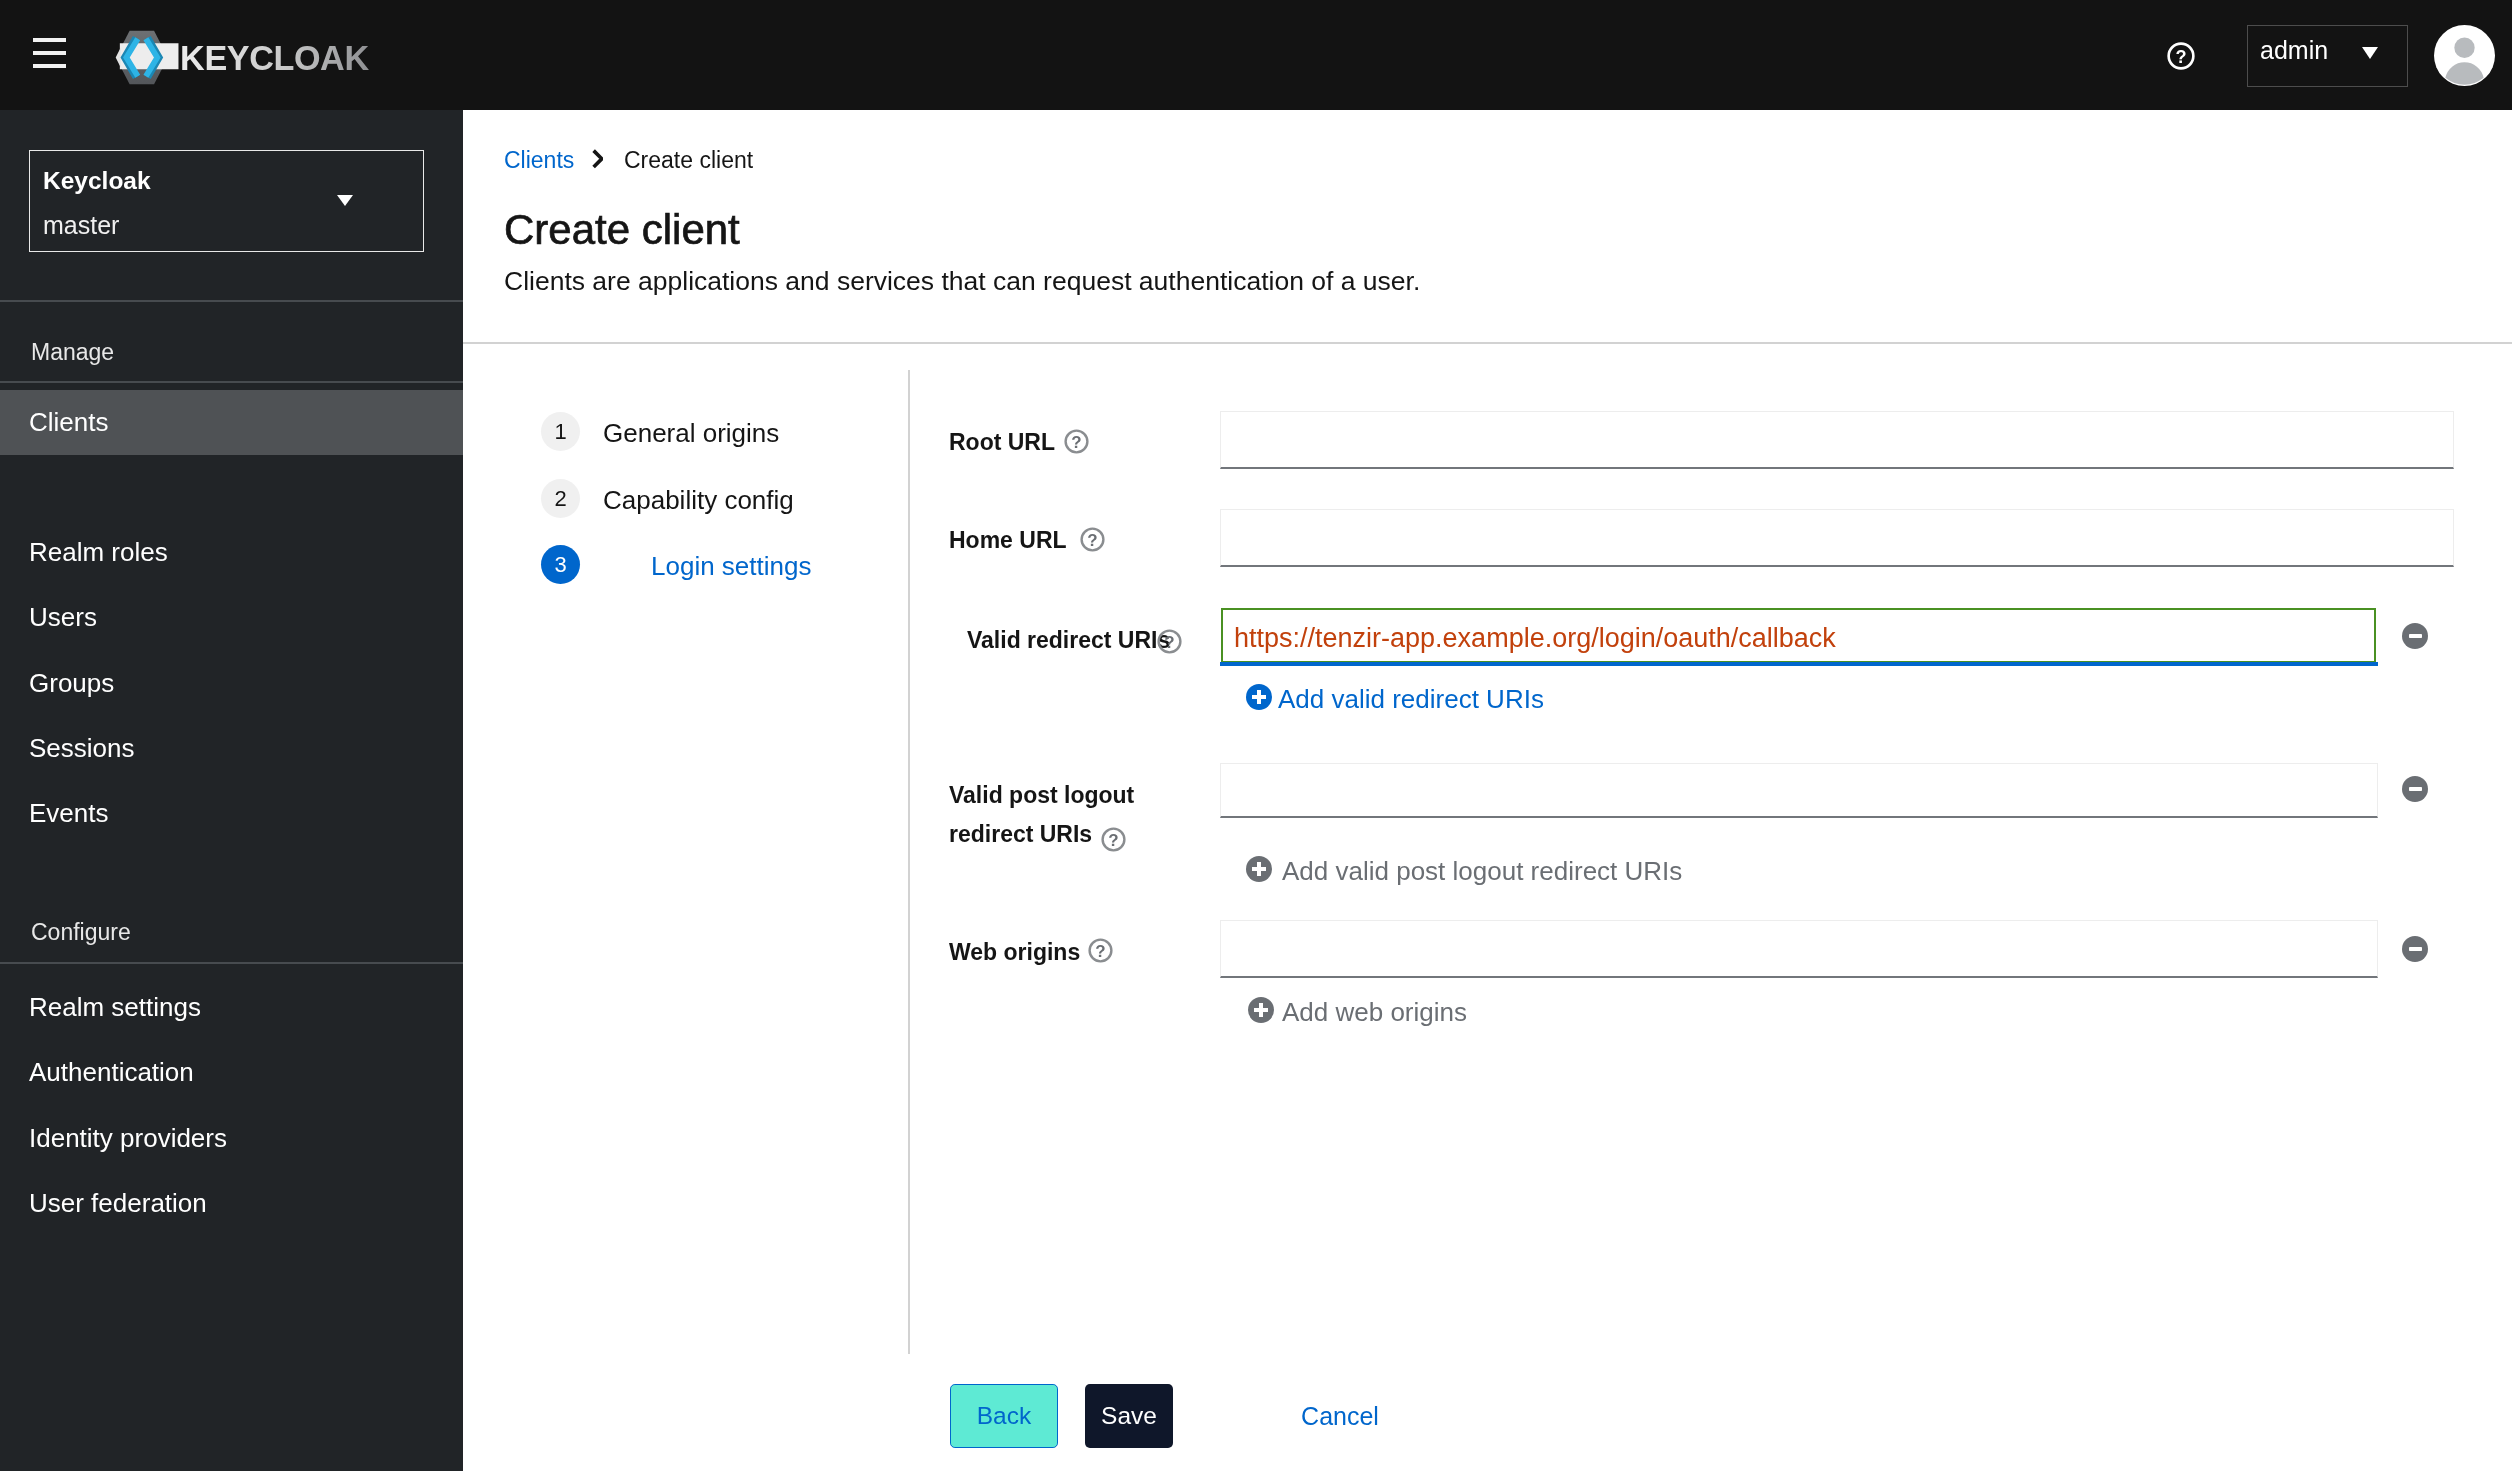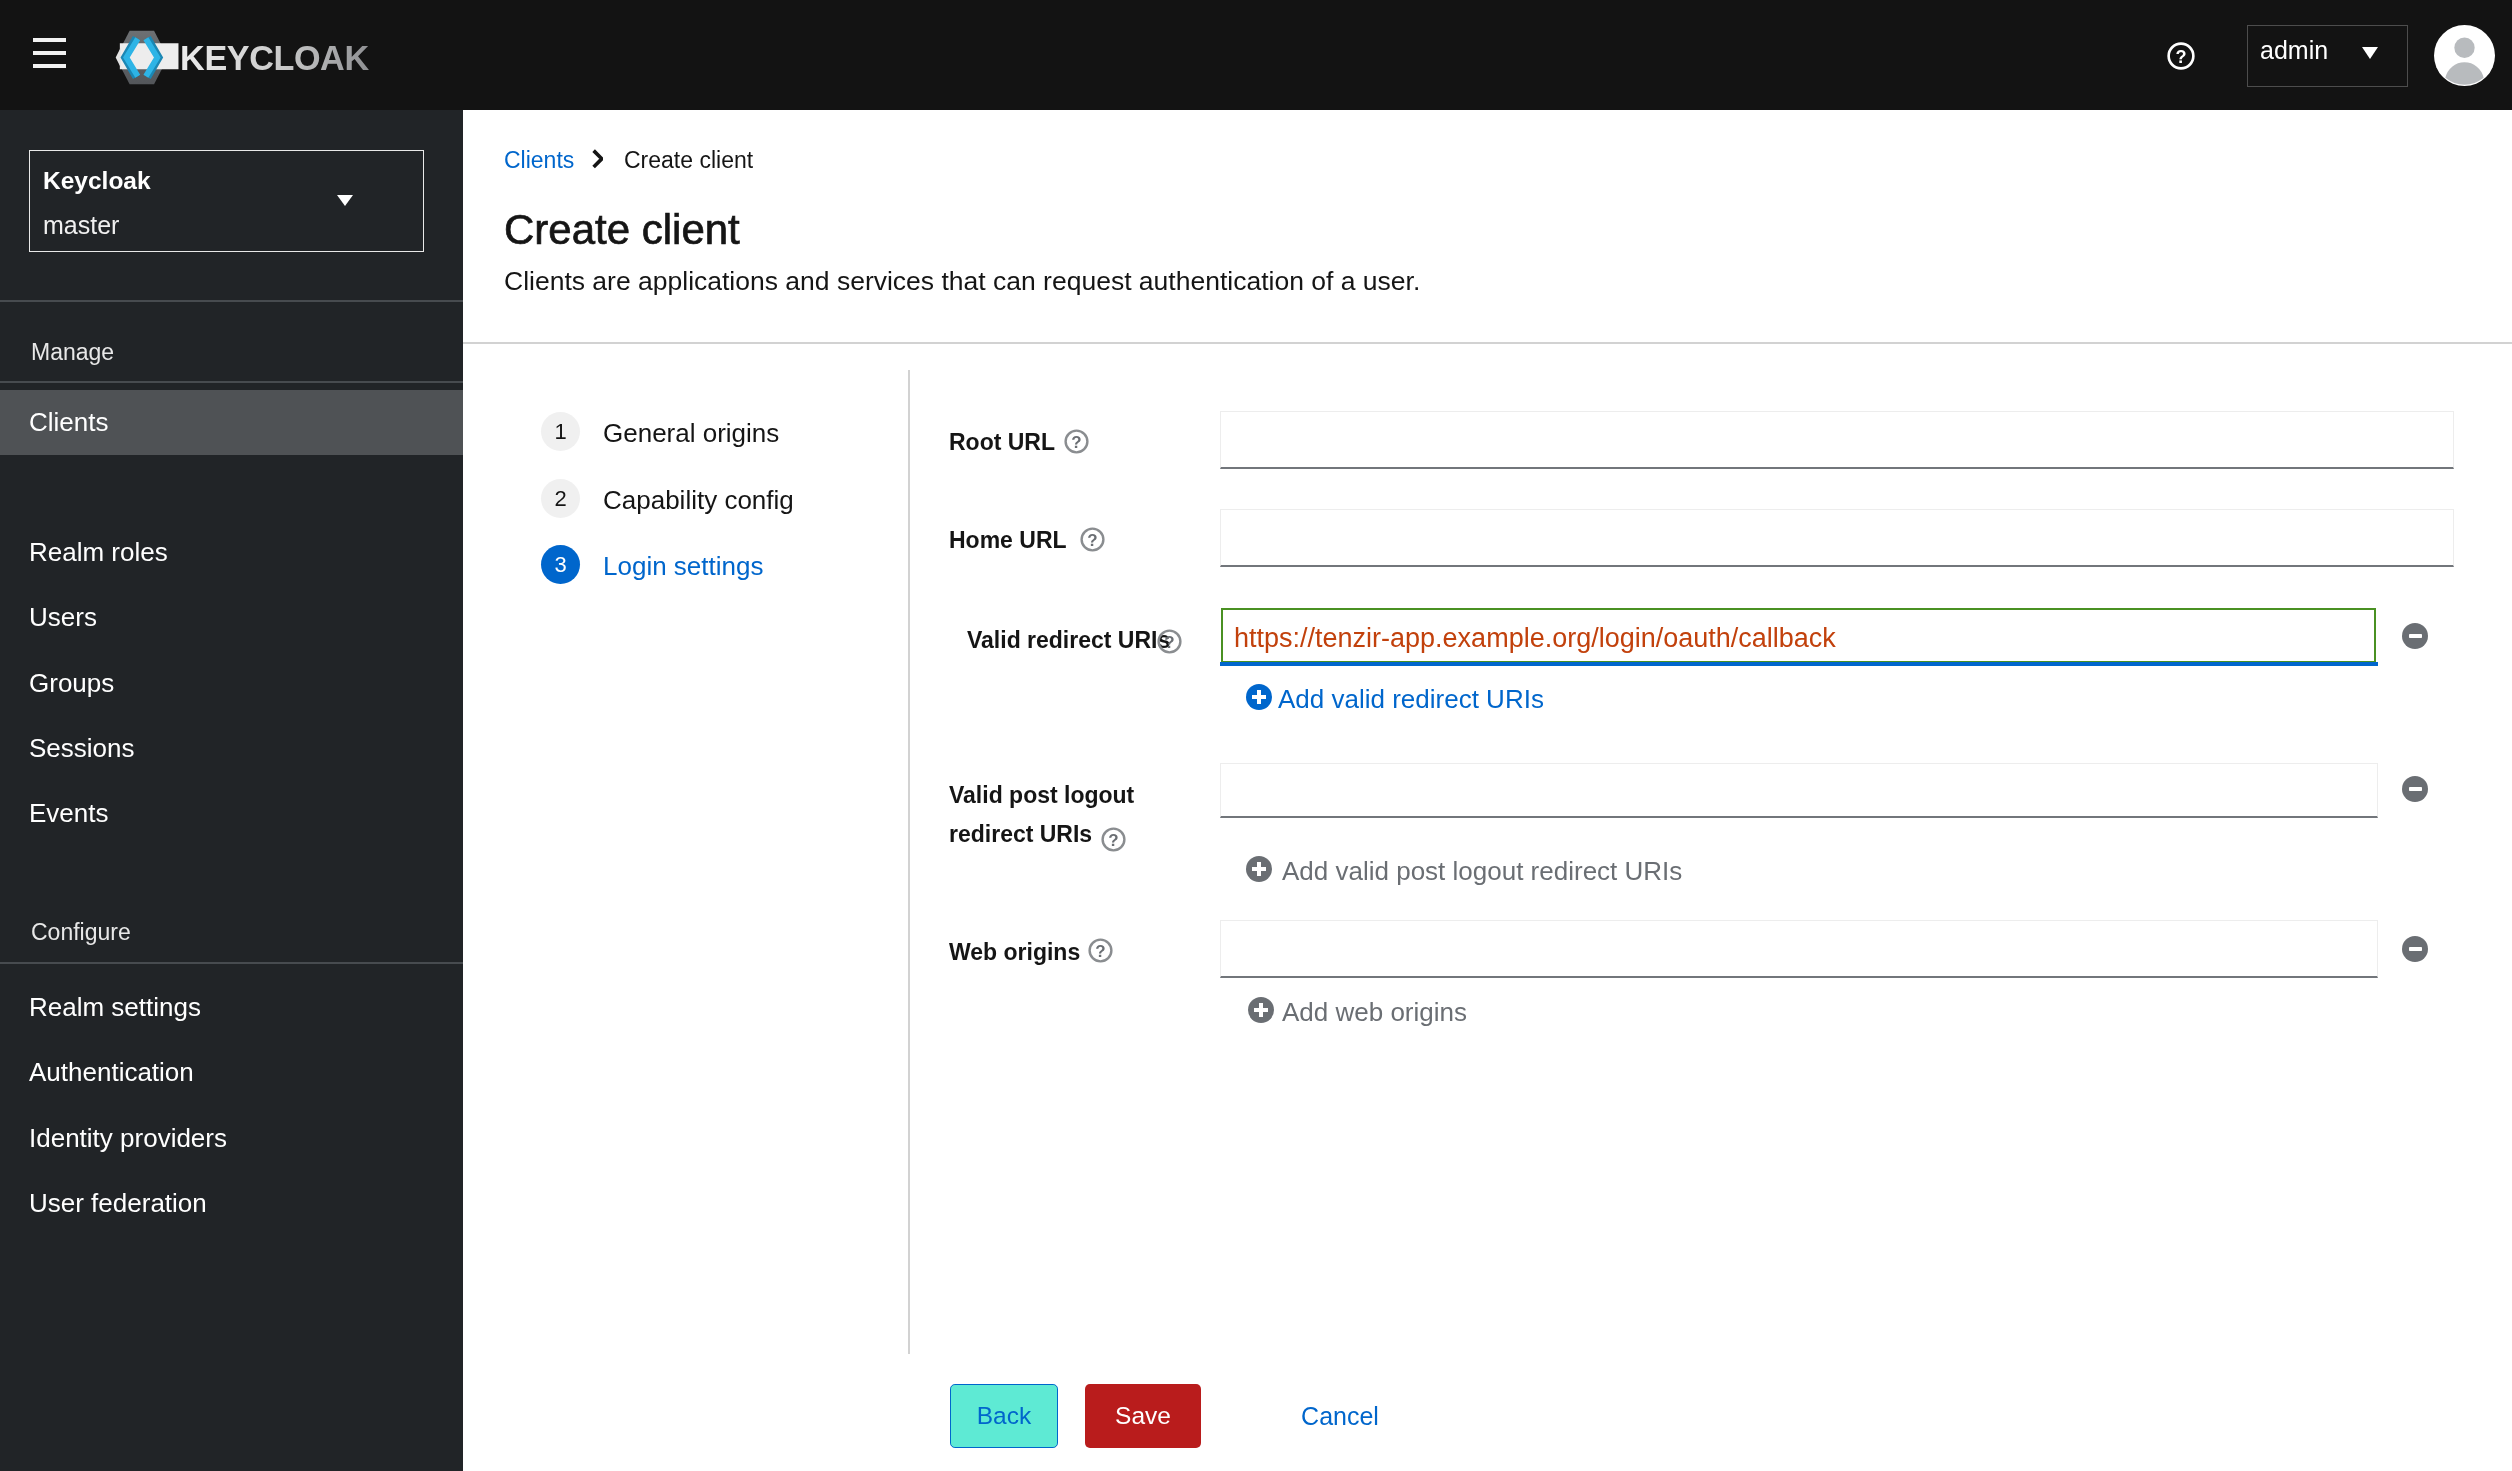--- a/index.html
+++ b/index.html
@@ -38,21 +38,21 @@
   .hdiv { position:absolute; left:0; top:232px; width:2049px; height:1.6px; background:#d2d2d2; }
   .vdiv { position:absolute; left:445px; top:260px; width:1.6px; height:984px; background:#d2d2d2; }
 
   
   .stepc { position:absolute; left:78px; width:39px; height:39px; border-radius:50%;
      background:#f0f0f0; color:#151515; font-size:22px; display:flex; align-items:center;
      justify-content:center; }
   .stepc.act { background:#0066cc; color:#fff; }
   .stept { position:absolute; left:140px; height:39px; display:flex; align-items:center;
      font-size:26px; color:#151515; padding-top:3.3px; }
-  .stept.act { color:#0066cc; }
+  .stept.act { color:#0066cc;margin-left:48px; }
 
   
   .flabel { position:absolute; font-size:23px; font-weight:bold; color:#151515; line-height:23px; }
   .inp { position:absolute; background:#fff; border:1.6px solid #ededed; border-bottom:2.4px solid #72767b; }
   .inpfoc { position:absolute; background:#fff; border:2.4px solid #4a9123; }
   .focbar { position:absolute; background:#0066cc; }
   .itext { position:absolute; font-size:27px; color:#c2410c; line-height:26px; }
   .qicon { position:absolute; width:25px; height:25px; }
   .minus { position:absolute; width:26px; height:26px; border-radius:50%; background:#6a6e73; }
   .minus::after { content:""; position:absolute; left:6.5px; top:11.4px; width:13px; height:3.7px;
@@ -63,21 +63,21 @@
   .plusc { position:absolute; width:26px; height:26px; border-radius:50%; }
   .plusc.blue { background:#0066cc; }
   .plusc.gray { background:#6a6e73; }
   .plusc::before { content:""; position:absolute; left:5.7px; top:11.2px; width:14.7px; height:3.7px; background:#fff; }
   .plusc::after  { content:""; position:absolute; left:11.2px; top:5.7px; width:3.7px; height:14.7px; background:#fff; }
 
   
   .btn { position:absolute; height:64px; border-radius:4.9px; font-size:24.5px;
      display:flex; align-items:center; justify-content:center; }
   .btn.back { left:487px; top:1274px; width:108px; border:1.6px solid #0066cc; color:#0066cc; background:#5eead4; }
-  .btn.save { left:622px; top:1274px; width:116px; background:#b91c1c; color:#fff; }
+  .btn.save { left:622px; top:1274px; width:88px; background:#0f172a; color:#fff; }
   .btn.cancel { left:836px; top:1274px; width:82px; color:#0066cc; font-size:25px; }
 </style>
 </head>
 <body>
 <div id="page">
 
   <div id="mast">
     <div class="hbar" style="top:38px"></div>
     <div class="hbar" style="top:51px"></div>
     <div class="hbar" style="top:64px"></div>

